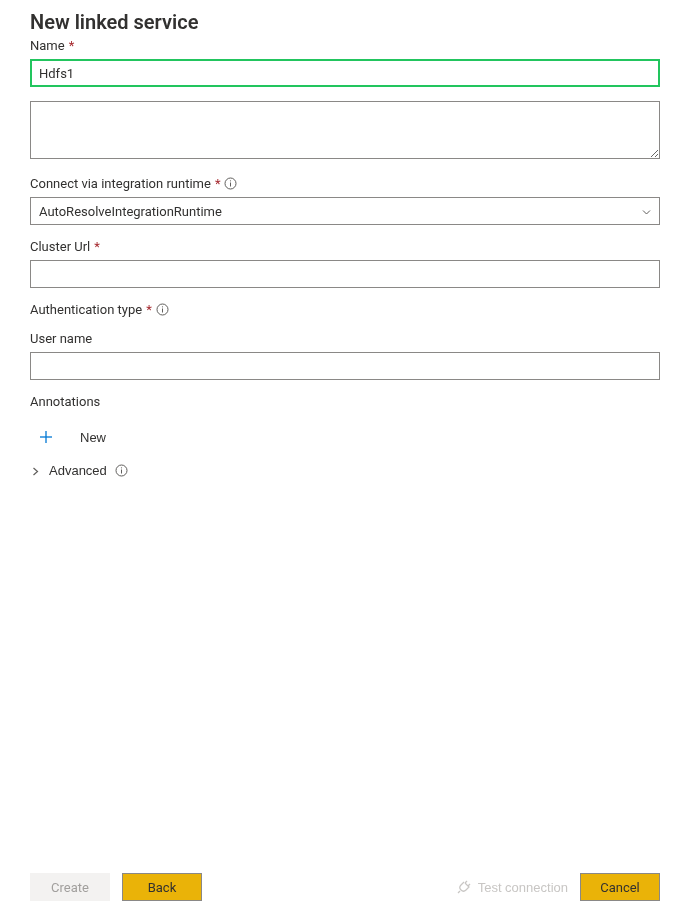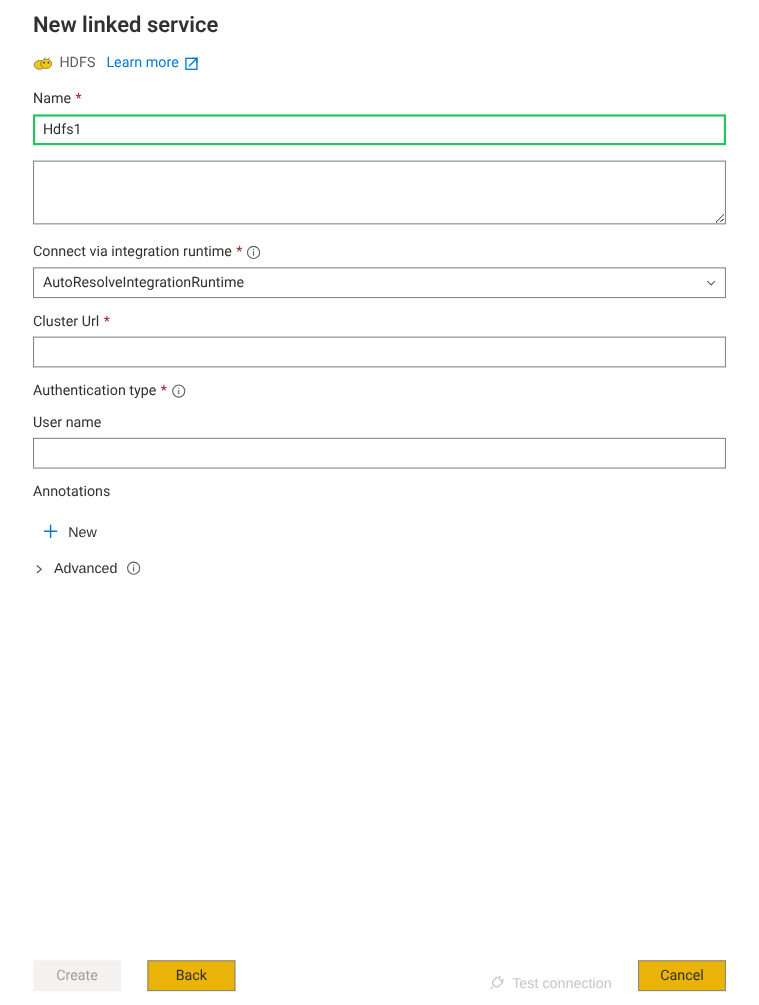--- a/index.html
+++ b/index.html
@@ -16,21 +16,21 @@
       height: 914px;
       position: relative;
     }
     .panel {
       padding: 10px 30px 0 30px;
     }
     .title {
       font-size: 20px;
       font-weight: 600;
       color: #323130;
-      margin-bottom: 16px;
+      margin-bottom: 4px;
     }
     .subtitle-row {
       display: flex;
       align-items: center;
       gap: 6px;
       margin-bottom: 18px;
     }
     .hdfs-icon {
       width: 18px;
       height: 14px;
@@ -130,21 +130,21 @@
       height: 11px;
       pointer-events: none;
       color: #605e5c;
     }
     .annotations-section {
       margin-top: 14px;
     }
     .new-button {
       display: inline-flex;
       align-items: center;
-      gap: 8px;
+      gap: 26px;
       background: none;
       border: none;
       cursor: pointer;
       font-size: 13px;
       color: #323130;
       padding: 6px 0;
       margin-top: 8px;
       margin-left: 8px;
     }
     .plus-icon {
@@ -176,22 +176,22 @@
       right: 0;
       height: 54px;
       display: flex;
       align-items: center;
       justify-content: space-between;
       padding: 0 30px;
       background: #ffffff;
     }
     .footer-left, .footer-right {
       display: flex;
-      align-items: flex-end;
-      gap: 24px;
+      align-items: center;
+      gap: 12px;
     }
     .btn {
       height: 28px;
       min-width: 80px;
       padding: 0 16px;
       font-size: 13px;
       font-family: inherit;
       border: 1px solid #8a8886;
       background: #eab308;
       color: #323130;
@@ -217,41 +217,20 @@
     .plug-icon {
       width: 15px;
       height: 15px;
     }
   </style>
 </head>
 <body>
 
 <div class="panel">
   <div class="title">New linked service</div>
-  <div class="subtitle-row">
-    <span class="hdfs-icon">
-      <svg viewBox="0 0 18 14" width="18" height="14">
-        <ellipse cx="6" cy="8" rx="5" ry="4" fill="#f2c811" stroke="#605e5c" stroke-width="0.6"></ellipse>
-        <ellipse cx="12" cy="7" rx="5" ry="4.3" fill="#f2c811" stroke="#605e5c" stroke-width="0.6"></ellipse>
-        <circle cx="10" cy="6" r="0.8" fill="#323130"></circle>
-        <circle cx="14" cy="6" r="0.8" fill="#323130"></circle>
-        <path d="M10 3 L11 1 M14 3 L15 1" stroke="#605e5c" stroke-width="0.6"></path>
-      </svg>
-    </span>
-    <span class="hdfs-label">HDFS</span>
-    <a href="#" class="learn-more">
-      <span>Learn more</span>
-      <span class="ext-icon">
-        <svg viewBox="0 0 14 14" width="14" height="14" fill="none" stroke="#0078d4" stroke-width="1.2">
-          <rect x="2" y="2" width="10" height="10"></rect>
-          <path d="M5 9 L12 2 M8 2 H12 V6" stroke-linecap="round"></path>
-        </svg>
-      </span>
-    </a>
-  </div>
 
   <div class="form-group">
     <div class="form-label">
       <span>Name</span>
       <span class="required">*</span>
     </div>
     <input type="text" class="text-input focused" value="Hdfs1" style="">
   </div>
 
   <div class="form-group">

